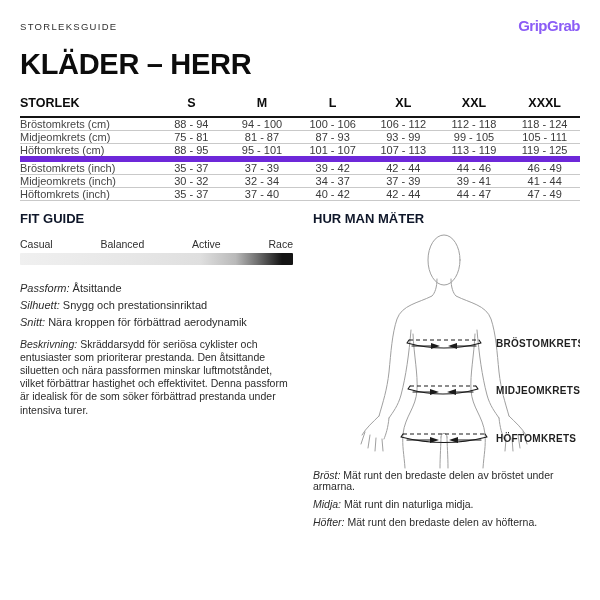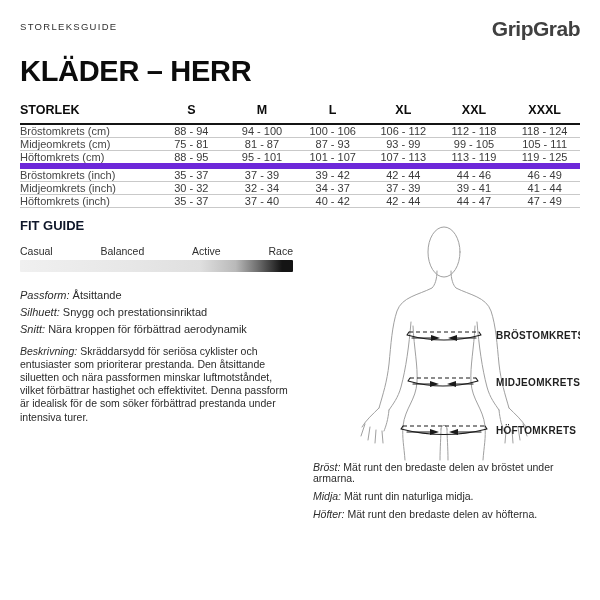--- a/index.html
+++ b/index.html
@@ -2,21 +2,21 @@
 <html><head>
 <meta charset="utf-8">
 <style>
   * { margin:0; padding:0; box-sizing:border-box; }
   html,body { width:600px; height:600px; background:#fff; overflow:hidden;
     font-family:"Liberation Sans", sans-serif; color:#1a1a1a; }
   .page { padding:17px 20px 0 20px; width:600px; }
 
   .topbar { display:flex; justify-content:space-between; align-items:flex-start; }
   .eyebrow { font-size:9.5px; letter-spacing:1.3px; color:#2f2f2f; padding-top:4px; }
-  .brand { font-size:21px; font-weight:800; letter-spacing:-0.5px; color:#404040; }
+  .brand { font-size:15px; font-weight:800; letter-spacing:-0.5px; color:#8b5cf6; }
 
   h1.title { margin-top:14px; font-size:29px; font-weight:800; letter-spacing:-0.3px; color:#0c0c0c; }
 
   table.sizes { width:100%; border-collapse:collapse; margin-top:12px; table-layout:fixed; }
   table.sizes col.lblcol { width:136px; }
   table.sizes th { font-size:12.5px; font-weight:800; text-align:center; padding:3px 0 6px 0; color:#0c0c0c; }
   table.sizes th.lbl { text-align:left; }
   table.sizes thead tr { border-bottom:2px solid #141414;margin-top:6px; }
   table.sizes tbody tr { border-bottom:1px solid #c9c9c9; }
   table.sizes tbody tr.section-end { border-bottom:6px solid #6d28d9; }
@@ -150,20 +150,21 @@
       <div class="scale-bar"></div>
       <div class="attrs">
         <p class="attr"><span class="term">Passform:</span> <span>Åtsittande</span></p>
         <p class="attr"><span class="term">Silhuett:</span> <span>Snygg och prestationsinriktad</span></p>
         <p class="attr"><span class="term">Snitt:</span> <span>Nära kroppen för förbättrad aerodynamik</span></p>
       </div>
       <p class="desc"><span class="term">Beskrivning:</span> <span>Skräddarsydd för seriösa cyklister och entusiaster som prioriterar prestanda. Den åtsittande siluetten och nära passformen minskar luftmotståndet, vilket förbättrar hastighet och effektivitet. Denna passform är idealisk för de som söker förbättrad prestanda under intensiva turer.</span></p>
     </div>
 
     <div class="col-right">
+      <h2 class="sec">HUR MAN MÄTER</h2>
 
       <svg class="diagram" width="267" height="238" viewBox="0 0 267 238" xmlns="http://www.w3.org/2000/svg">
 
         <g class="figure">
           <ellipse cx="131" cy="28" rx="16" ry="25"></ellipse>
 
           <path d="M124 47 C124 55 122 61 119 64 C105 71 89 73 84 87 C79 102 78 120 76 140 C74 158 70 170 66 184"></path>
           <path d="M138 47 C138 55 140 61 143 64 C157 71 173 73 178 87 C183 102 184 120 186 140 C188 158 192 170 196 184"></path>
 
           <path d="M98 98 C96 122 93 144 88 163 C85 174 80 180 76 186"></path>

